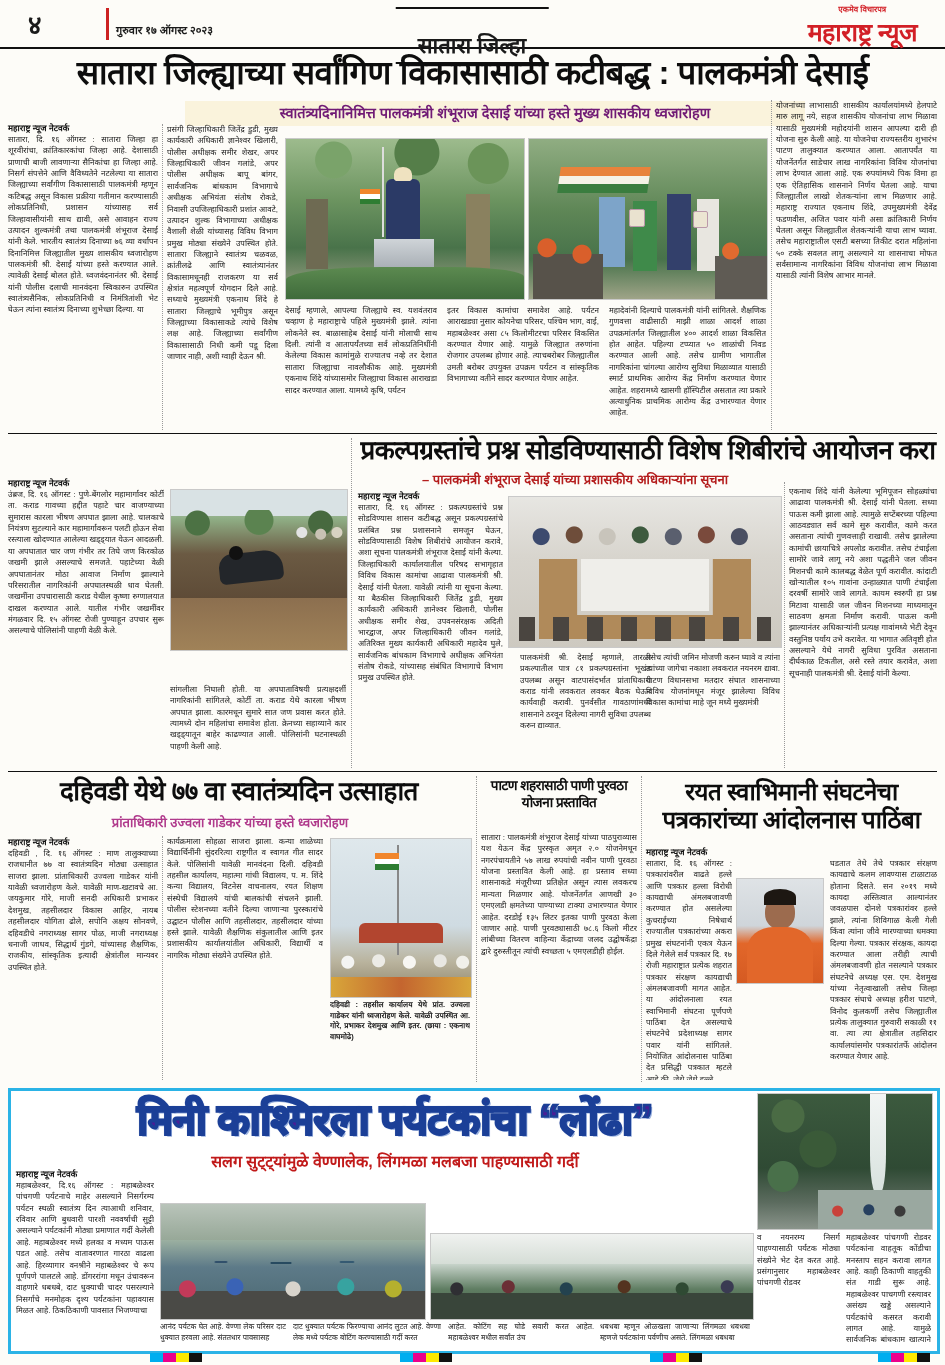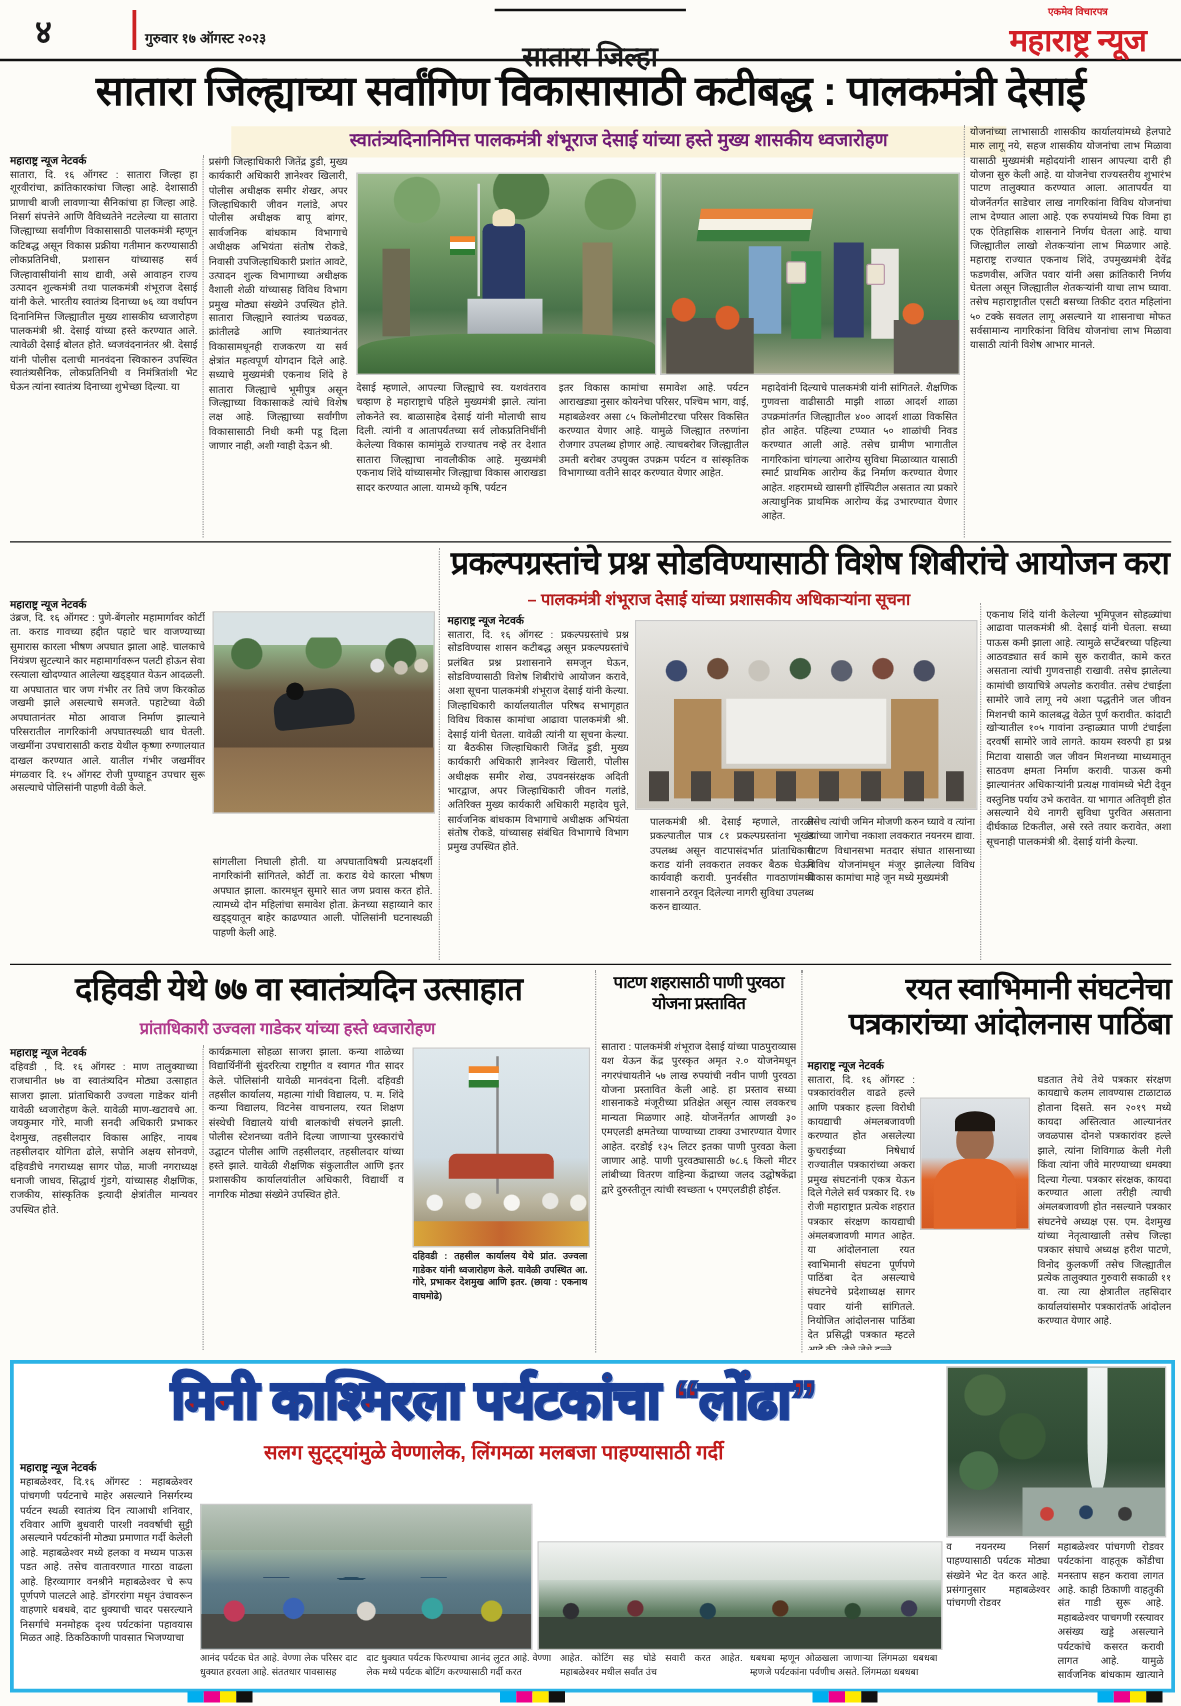--- a/index.html
+++ b/index.html
@@ -121,34 +121,34 @@
   </div>
   <div class="abs cap" style="left:330px;top:1000px;width:140px;height:78px;font-weight:bold;">दहिवडी : तहसील कार्यालय येथे प्रांत. उज्वला गाडेकर यांनी ध्वजारोहण केले. यावेळी उपस्थित आ. गोरे, प्रभाकर देशमुख आणि इतर.  (छाया : एकनाथ वाघमोढे)</div>
 
   <div class="abs dotv" style="left:476px;top:776px;height:306px;"></div>
 
   <div class="abs headline" style="left:481px;top:778px;width:156px;font-size:13.5px;line-height:1.25;">पाटण शहरासाठी पाणी पुरवठा योजना प्रस्तावित</div>
   <div class="abs col" style="left:481px;top:832px;width:156px;height:248px;">सातारा : पालकमंत्री शंभूराज देसाई यांच्या पाठपुराव्यास यश येऊन केंद्र पुरस्कृत अमृत २.० योजनेमधून नगरपंचायतीने ५७ लाख रुपयांची नवीन पाणी पुरवठा योजना प्रस्तावित केली आहे. हा प्रस्ताव सध्या शासनाकडे मंजूरीच्या प्रतिक्षेत असून त्यास लवकरच मान्यता मिळणार आहे. योजनेंतर्गत आणखी ३० एमएलडी क्षमतेच्या पाण्याच्या टाक्या उभारण्यात येणार आहेत. दरडोई १३५ लिटर इतका पाणी पुरवठा केला जाणार आहे. पाणी पुरवठ्यासाठी ७८.६ किलो मीटर लांबीच्या वितरण वाहिन्या केंद्राच्या जलद उद्घोषकेंद्रा द्वारे दुरुस्तीतून त्यांची स्वच्छता ५ एमएलडीही होईल.</div>
 
   <div class="abs dotv" style="left:641px;top:776px;height:306px;"></div>
 
-  <div class="abs headline" style="left:646px;top:778px;width:291px;font-size:24px;text-align:right;">रयत स्वाभिमानी संघटनेचा पत्रकारांच्या आंदोलनास पाठिंबा</div>
+  <div class="abs headline" style="left:646px;top:778px;width:291px;font-size:24px;">रयत स्वाभिमानी संघटनेचा पत्रकारांच्या आंदोलनास पाठिंबा</div>
   <div class="abs byline" style="left:646px;top:846px;">महाराष्ट्र न्यूज नेटवर्क</div>
   <div class="abs" style="left:646px;top:858px;width:178px;height:222px;">
     <div class="photo" style="position:relative;float:right;left:0;top:20px;width:86px;height:104px;margin:0 0 4px 4px;background:linear-gradient(180deg,#dfe3e6 0%,#cfd5da 45%,#e2672a 62%,#d55a22 100%);">
       <div style="left:28px;top:16px;width:30px;height:34px;background:#9c6b4e;border-radius:50% 50% 45% 45%;"></div>
       <div style="left:27px;top:10px;width:32px;height:16px;background:#1d1712;border-radius:50% 50% 0 0;"></div>
       <div style="left:10px;top:48px;width:66px;height:56px;background:#e2672a;border-radius:40% 40% 0 0;"></div>
     </div>
     <div class="col" style="height:222px;">सातारा, दि. १६ ऑगस्ट : पत्रकारांवरील वाढते हल्ले आणि पत्रकार हल्ला विरोधी कायद्याची अंमलबजावणी करण्यात होत असलेल्या कुचराईच्या निषेधार्थ राज्यातील पत्रकारांच्या अकरा प्रमुख संघटनांनी एकत्र येऊन दिले गेलेले सर्व पत्रकार दि. १७ रोजी महाराष्ट्रात प्रत्येक शहरात पत्रकार संरक्षण कायद्याची अंमलबजावणी मागत आहेत. या आंदोलनाला रयत स्वाभिमानी संघटना पूर्णपणे पाठिंबा देत असल्याचे संघटनेचे प्रदेशाध्यक्ष सागर पवार यांनी सांगितले. नियोजित आंदोलनास पाठिंबा देत प्रसिद्धी पत्रकात म्हटले आहे की, जेथे जेथे हल्ले</div>
   </div>
   <div class="abs col" style="left:830px;top:858px;width:107px;height:222px;">घडतात तेथे तेथे पत्रकार संरक्षण कायद्याचे कलम लावण्यास टाळाटाळ होताना दिसते. सन २०१९ मध्ये कायदा अस्तित्वात आल्यानंतर जवळपास दोनशे पत्रकारांवर हल्ले झाले, त्यांना शिविगाळ केली गेली किंवा त्यांना जीवे मारण्याच्या धमक्या दिल्या गेल्या. पत्रकार संरक्षक, कायदा करण्यात आला तरीही त्याची अंमलबजावणी होत नसल्याने पत्रकार संघटनेचे अध्यक्ष एस. एम. देशमुख यांच्या नेतृत्वाखाली तसेच जिल्हा पत्रकार संघाचे अध्यक्ष हरीश पाटणे, विनोद कुलकर्णी तसेच जिल्ह्यातील प्रत्येक तालुक्यात गुरुवारी सकाळी ११ वा. त्या त्या क्षेत्रातील तहसिदार कार्यालयांसमोर पत्रकारांतर्फे आंदोलन करण्यात येणार आहे.</div>
 
   <div class="abs" style="left:8px;top:1088px;width:926px;height:260px;border:3px solid #2bb3e6;background:#fff;"></div>
-  <div class="abs headline" style="left:30px;top:1096px;width:730px;font-size:42px;color:#b91c1c;-webkit-text-stroke:2.5px #1b3f97;text-shadow:2px 2px 0 #9db4e0,0 0 2px #1b3f97;font-weight:900;">मिनी काश्मिरला पर्यटकांचा “लोंढा”</div>
+  <div class="abs headline" style="left:30px;top:1096px;width:730px;font-size:42px;color:#4c1d95;-webkit-text-stroke:2.5px #1b3f97;text-shadow:2px 2px 0 #9db4e0,0 0 2px #1b3f97;font-weight:900;">मिनी काश्मिरला पर्यटकांचा “लोंढा”</div>
   <div class="abs" style="left:120px;top:1150px;width:550px;text-align:center;font-size:16px;font-weight:bold;color:#c11a1a;">सलग सुट्ट्यांमुळे वेण्णालेक, लिंगमळा मलबजा पाहण्यासाठी गर्दी</div>
   <div class="abs byline" style="left:16px;top:1168px;">महाराष्ट्र न्यूज नेटवर्क</div>
   <div class="abs col" style="left:16px;top:1180px;width:138px;height:162px;">महाबळेश्वर, दि.१६ ऑगस्ट : महाबळेश्वर पांचगणी पर्यटनाचे माहेर असल्याने निसर्गरम्य पर्यटन स्थळी स्वातंत्र्य दिन त्याआधी शनिवार, रविवार आणि बुधवारी पारशी नववर्षाची सुट्टी असल्याने पर्यटकांनी मोठ्या प्रमाणात गर्दी केलेली आहे. महाबळेश्वर मध्ये हलका व मध्यम पाऊस पडत आहे. तसेच वातावरणात गारठा वाढला आहे. हिरव्यागार वनश्रीने महाबळेश्वर चे रूप पूर्णपणे पालटले आहे. डोंगररांगा मधून उंचावरून वाहणारे धबधबे, दाट धुक्याची चादर पसरल्याने निसर्गाचे मनमोहक दृश्य पर्यटकांना पहावयास मिळत आहे. ठिकठिकाणी पावसात भिजण्याचा</div>
 
   <div class="photo" style="left:160px;top:1203px;width:264px;height:115px;background:linear-gradient(180deg,#c4cfc6 0%,#9fb3a2 30%,#5d7a88 55%,#49666f 100%);">
     <div style="left:0;top:0;width:264px;height:36px;background:linear-gradient(180deg,#b9c4ba,#97a898);"></div>
     <div style="left:30px;top:48px;width:200px;height:20px;background:radial-gradient(ellipse at 15% 50%,#31506b 0 10px,transparent 11px),radial-gradient(ellipse at 45% 55%,#274a60 0 11px,transparent 12px),radial-gradient(ellipse at 78% 50%,#355a72 0 10px,transparent 11px);"></div>
     <div style="left:0;top:72px;width:264px;height:43px;background:radial-gradient(circle at 10% 30%,#c23a59 0 8px,transparent 9px),radial-gradient(circle at 28% 25%,#3a63b5 0 8px,transparent 9px),radial-gradient(circle at 50% 30%,#d8d4cc 0 7px,transparent 8px),radial-gradient(circle at 70% 25%,#37a3a0 0 8px,transparent 9px),radial-gradient(circle at 88% 30%,#b5b02e 0 8px,transparent 9px),linear-gradient(180deg,transparent 35%,#4a4a46 35%);"></div>
   </div>
 

